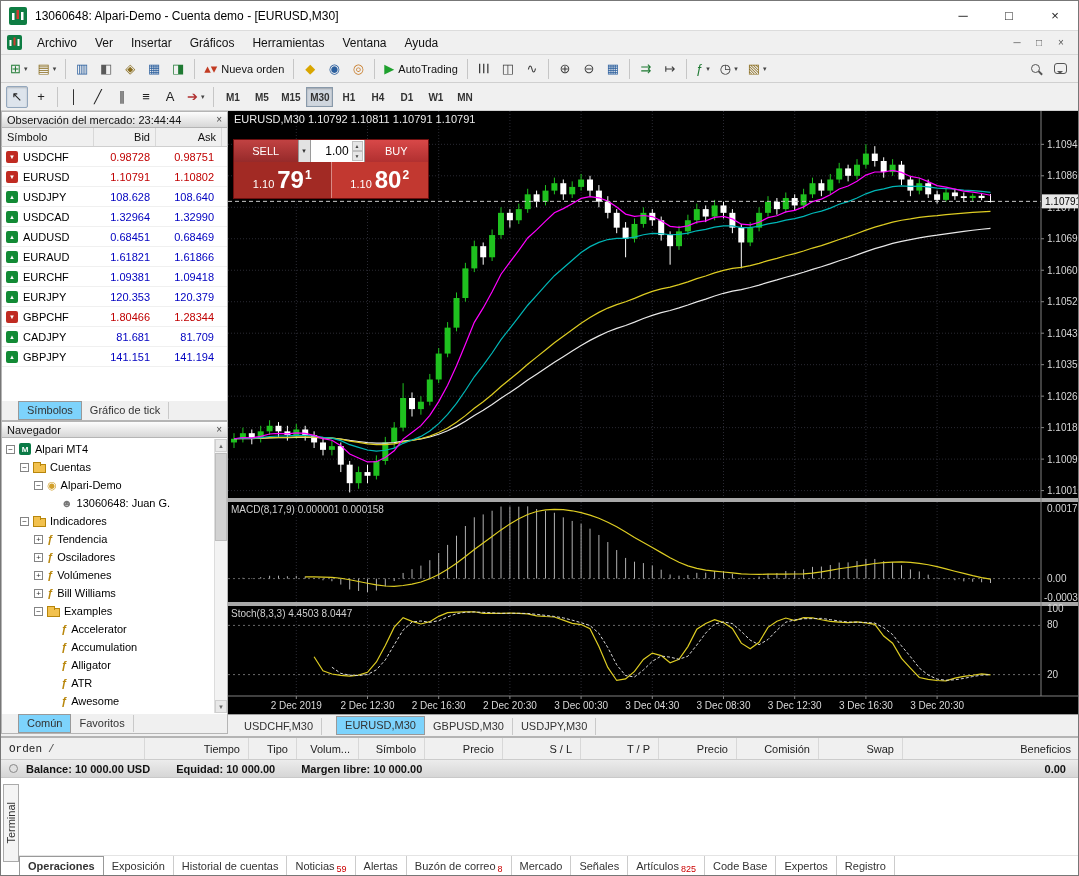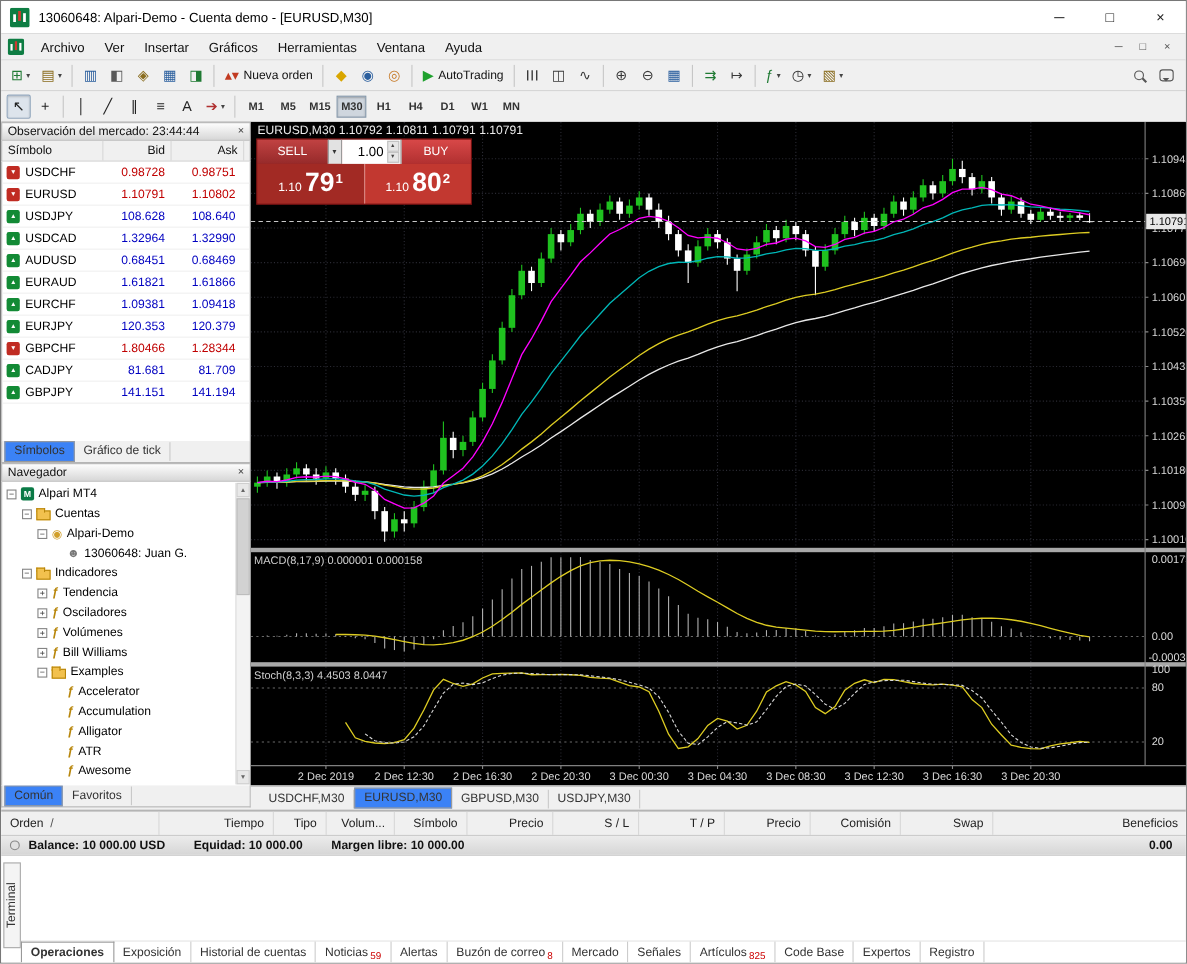--- a/index.html
+++ b/index.html
@@ -41,21 +41,21 @@
   .icon-mag::after{content:'';position:absolute;left:8px;top:9px;width:5px;height:1.5px;background:#555;transform:rotate(45deg);}
   .icon-chat{width:13px;height:12px;position:relative;display:inline-block;}
   .icon-chat::before{content:'';position:absolute;left:0;top:0;right:0;height:9px;border:1.5px solid #555;border-radius:3px;}
   .icon-chat::after{content:'';position:absolute;left:3px;top:8px;border:3px solid transparent;border-top-color:#555;}
 
   
   .caption{height:17px;background:linear-gradient(#fdfdfd,#d7d7d7);border:1px solid #b5b5b5;display:flex;align-items:center;padding:0 5px;}
   .caption .x{margin-left:auto;color:#444;font-size:10px;line-height:1;}
   .ptabs{height:20px;background:#f0f0f0;border:1px solid #b5b5b5;border-top:none;display:flex;align-items:center;padding-left:2px;}
   .ptab{padding:2px 8px 3px;color:#333;border-right:1px solid #c9c9c9;}
-  .ptab.active{background:#3b82f6;border:1px solid #999;margin-top:-1px;}
+  .ptab.active{background:#7dd3fc;border:1px solid #999;margin-top:-1px;margin-left:14px;}
   .ptabs.flat{border:none;background:transparent;}
 
   
   .mw-panel{position:absolute;left:0;top:110px;width:227px;height:271px;}
   .mw-header{display:flex;height:19px;background:#f0f0f0;border-left:1px solid #b5b5b5;border-right:1px solid #b5b5b5;border-bottom:1px solid #cfcfcf;align-items:center;}
   .mw-hcell{padding:0 5px;border-right:1px solid #d8d8d8;height:100%;display:flex;align-items:center;}
   .mw-hcell.num{justify-content:flex-end;}
   .mw-rows{height:254px;overflow:hidden;background:#fff;border-left:1px solid #b5b5b5;border-right:1px solid #b5b5b5;}
   .mw-row{display:flex;height:20px;align-items:center;border-bottom:1px solid #f0f0f0;}
   .mw-icon{width:12px;height:12px;margin:0 5px 0 4px;border-radius:2px;color:#fff;font-size:6px;display:flex;align-items:center;justify-content:center;flex:none;}
@@ -80,21 +80,21 @@
   .tlabel2{color:#000;}
   .vscroll{position:absolute;right:1px;top:18px;bottom:21px;width:13px;background:#f3f3f3;border-left:1px solid #ddd;}
   .sarrow{position:absolute;left:0;width:12px;height:13px;font-size:6px;color:#666;text-align:center;line-height:13px;background:#e8e8e8;border:1px solid #cfcfcf;}
   .sarrow.up{top:0;} .sarrow.down{bottom:0;}
   .sthumb{position:absolute;left:0;top:14px;width:12px;height:88px;background:#d2d2d2;border:1px solid #bdbdbd;}
 
   
   .chart-col{position:absolute;left:227px;top:110px;width:852px;height:603px;background:#000;overflow:hidden;}
   .chart-col svg{display:block;}
   .ohlc-line{position:absolute;left:6px;top:2px;color:#ececec;font-size:11px;z-index:5;}
-  .trade-panel{position:absolute;left:5px;top:15px;width:196px;z-index:6;border:1px solid #6d0f0f;background:#9c2020;}
+  .trade-panel{position:absolute;left:5px;top:28px;width:196px;z-index:6;border:1px solid #6d0f0f;background:#9c2020;}
   .tp-row1{display:flex;height:22px;}
   .tp-sell{flex:1;background:linear-gradient(#c14242,#962a2a);color:#fff;display:flex;align-items:center;justify-content:center;font-size:11px;}
   .tp-dd{width:13px;background:#e2e2e2;border-left:1px solid #9a9a9a;border-right:1px solid #9a9a9a;color:#333;font-size:7px;display:flex;align-items:center;justify-content:center;}
   .tp-vol{width:54px;background:#fff;position:relative;display:flex;align-items:center;justify-content:center;font-size:12px;color:#000;border-right:1px solid #9a9a9a;}
   .tp-spin{position:absolute;right:1px;top:1px;bottom:1px;width:11px;display:flex;flex-direction:column;}
   .tp-spin span{flex:1;background:#e6e6e6;border:1px solid #c0c0c0;font-size:5px;line-height:8px;text-align:center;color:#444;}
   .tp-buy{flex:1;background:linear-gradient(#d84848,#b13030);color:#fff;display:flex;align-items:center;justify-content:center;font-size:11px;}
   .tp-row2{display:flex;height:36px;}
   .tp-half{flex:1;color:#fff;display:flex;align-items:center;justify-content:center;}
   .sell-half{background:#a22a24;} .buy-half{background:#c23830;border-left:1px solid #d98a85;}
@@ -888,21 +888,21 @@
     <div class="ptabs flat" id="chart-tabs">
         <div class="ptab">USDCHF,M30</div>
         <div class="ptab active">EURUSD,M30</div>
         <div class="ptab">GBPUSD,M30</div>
         <div class="ptab">USDJPY,M30</div>
       </div>
   </div>
 
   <div class="terminal">
     <div class="t-header" id="t-header">
-        <div class="t-cell first" style="width: 144px;">
+        <div class="t-cell first" style="width: 144px; font-family: Liberation Mono, monospace;">
           <span>Orden</span>
           <span class="sortg">/</span>
         </div>
         <div class="t-cell" style="width: 104px;">Tiempo</div>
         <div class="t-cell" style="width: 48px;">Tipo</div>
         <div class="t-cell" style="width: 62px;">Volum...</div>
         <div class="t-cell" style="width: 66px;">Símbolo</div>
         <div class="t-cell" style="width: 78px;">Precio</div>
         <div class="t-cell" style="width: 78px;">S / L</div>
         <div class="t-cell" style="width: 78px;">T / P</div>

